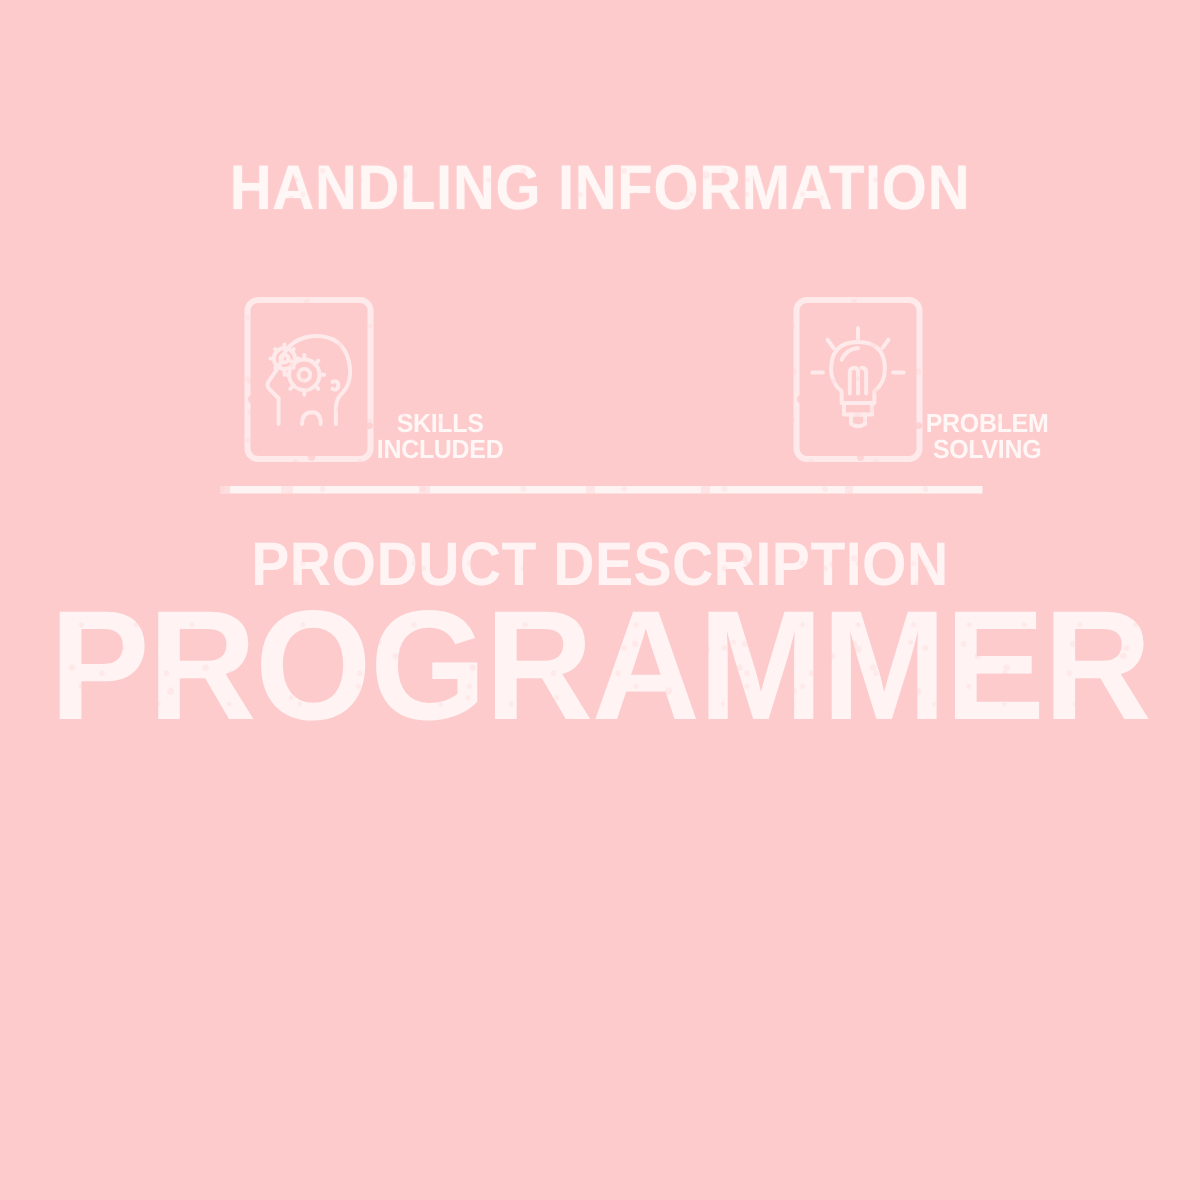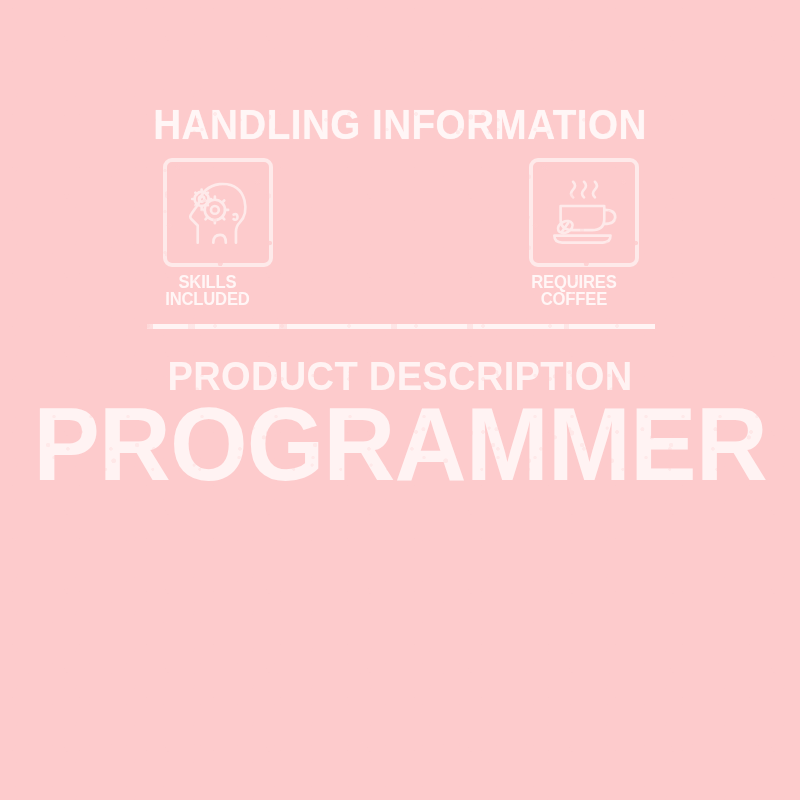--- a/index.html
+++ b/index.html
@@ -46,22 +46,22 @@
     left: 163px;
     width: 478px;
     height: 150px;
     display: flex;
     justify-content: space-between;
   }
 
   .icon-cell {
     width: 112px;
     display: flex;
-    flex-direction: column;
-    align-items: flex-start;
+    flex-direction: row;
+    align-items: flex-end;
   }
 
   .icon-box {
     width: 110px;
     height: 110px;
     border: 4px solid #FEEAEA;
     border-radius: 9px;
     display: flex;
     align-items: center;
     justify-content: center;
@@ -206,44 +206,49 @@
           <circle cx="29" cy="32" r="9"></circle>
           <circle cx="29" cy="32" r="3.4"></circle>
           <path d="M29 20 L29 23 M29 41 L29 44 M17 32 L20 32 M38 32 L41 32
                    M21 24 L23 26 M35 38 L37 40 M37 24 L35 26 M23 38 L21 40"></path>
         </svg>
       </div>
       <div class="icon-label">SKILLS
 INCLUDED</div>
     </div>
 
+
     <div class="icon-cell">
       <div class="icon-box">
         <svg viewBox="0 0 100 100" fill="none" stroke-width="3.4" stroke-linecap="round" stroke-linejoin="round">
 
-          <path d="M36 30 Q31 25 36 20 Q41 15 36 10"></path>
-          <path d="M50 30 Q45 25 50 20 Q55 15 50 10"></path>
-          <path d="M64 30 Q59 25 64 20 Q69 15 64 10"></path>
-
-          <path d="M20 41 L76 41 L76 58 Q76 72 60 72 L36 72 Q20 72 20 58 Z"></path>
-
-          <path d="M76 46 Q90 46 90 55 Q90 64 76 64"></path>
-
-          <path d="M12 79 L84 79 Q84 88 74 88 L22 88 Q12 88 12 79 Z"></path>
-
-          <ellipse cx="26" cy="68" rx="10" ry="7" transform="rotate(-28 26 68)"></ellipse>
-          <path d="M20 71 Q26 68 32 65" transform="rotate(-28 26 68)"></path>
+          <path d="M50 6 L50 15"></path>
+          <path d="M24 16 L29 23"></path>
+          <path d="M76 16 L71 23"></path>
+          <path d="M11 44 L20 44"></path>
+          <path d="M89 44 L80 44"></path>
+
+          <path d="M50 18 Q73 18 73 41 Q73 53 64 60 L64 70 L36 70 L36 60
+                   Q27 53 27 41 Q27 18 50 18 Z"></path>
+
+          <path d="M36 33 Q40 24 50 23"></path>
+
+          <path d="M43 44 Q43 40 47 40 Q50 40 50 44 L50 62"></path>
+          <path d="M57 44 Q57 40 53 40"></path>
+          <path d="M43 44 L43 62 M57 44 L57 62"></path>
+
+          <path d="M38 70 L62 70 L62 80 L38 80 Z"></path>
+          <path d="M44 80 L56 80 L56 88 Q50 92 44 88 Z"></path>
         </svg>
       </div>
-      <div class="icon-label">REQUIRES
-COFFEE</div>
+      <div class="icon-label">PROBLEM
+SOLVING</div>
     </div>
 
 
-
   </div>
 
   <div class="divider"></div>
 
   <div class="sub-headline">PRODUCT DESCRIPTION</div>
 
   <div class="main-headline">PROGRAMMER</div>
 
   <div id="distress"></div>
 

